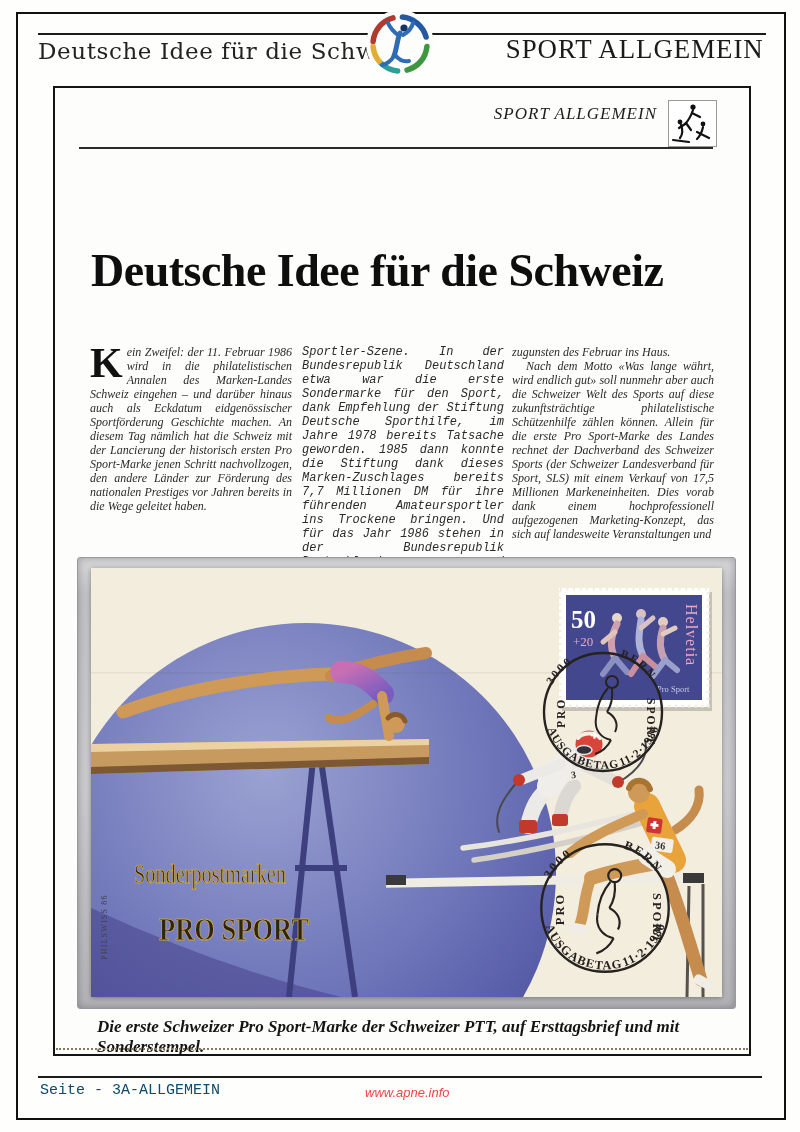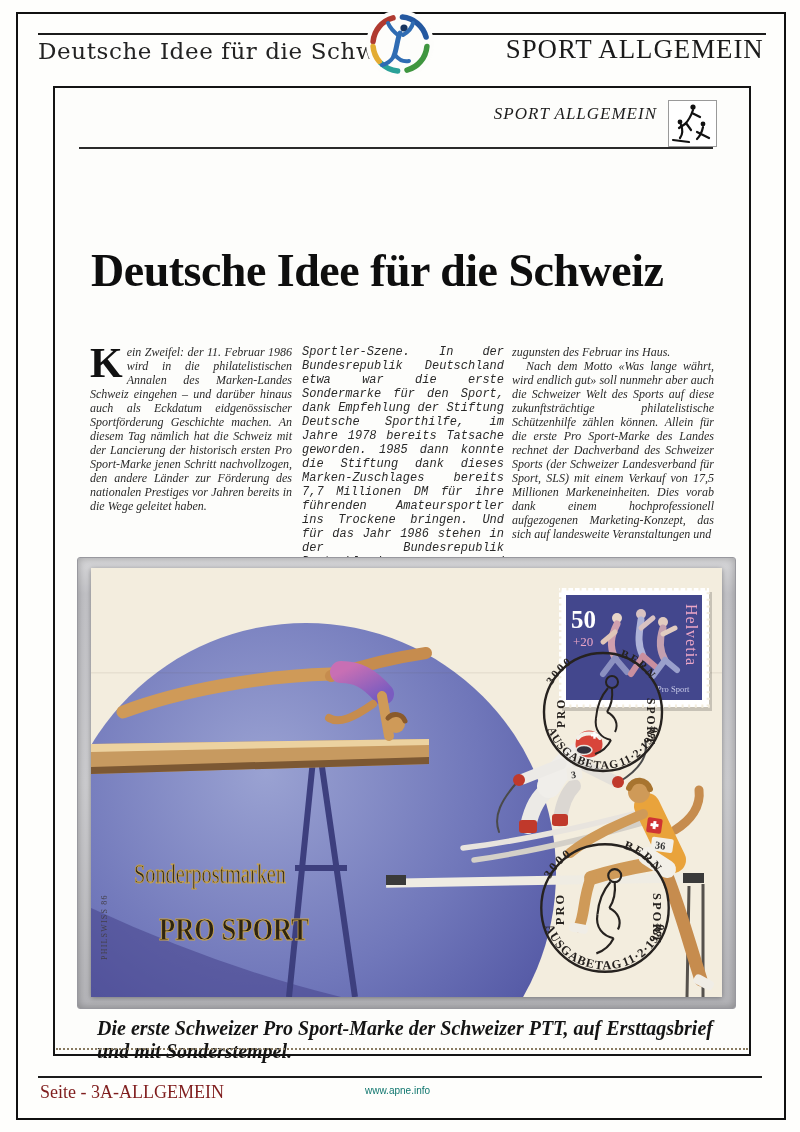--- a/index.html
+++ b/index.html
@@ -33,27 +33,27 @@
   .dropcap{float:left;font-style:normal;font-weight:bold;font-size:42px;line-height:32px;
         padding:2px 4px 0 0;color:#111;}
   
   .mount{position:absolute;left:22px;top:469px;width:657px;height:450px;border-radius:3px;
         background:linear-gradient(180deg,#d9d9db 0%,#c2c2c6 8%,#cccccf 50%,#b4b4b8 100%);
         border:1px solid #98989e;box-shadow:inset 0 0 8px rgba(0,0,0,.28);}
   .envelope{position:absolute;left:13px;top:10px;width:631px;height:429px;background:#f3edde;
         box-shadow:0 1px 5px rgba(0,0,0,.35);overflow:hidden;}
   .env-art{position:absolute;left:0;top:0;}
   
-  .caption{position:absolute;left:42px;top:929px;font-weight:bold;font-style:italic;font-size:20px;color:#141414;}
+  .caption{position:absolute;left:42px;top:929px;font-weight:bold;font-style:italic;font-size:17px;color:#141414;}
   .dotted{position:absolute;left:1px;right:1px;top:960px;border-top:2px dotted #87795f;}
   .ftr-rule{position:absolute;left:38px;width:724px;top:1076px;height:2px;background:#1c1c1c;}
-  .ftr-left{position:absolute;left:40px;top:1082px;font-family:Liberation Serif, serif;
-        font-size:18px;color:#7f1d1d;}
+  .ftr-left{position:absolute;left:40px;top:1082px;font-family:Liberation Mono, monospace;
+        font-size:15px;color:#0c4a6e;}
   .ftr-center{position:absolute;left:365px;top:1085px;font-family:"Liberation Sans",sans-serif;
-        font-size:10px;color:#0f766e;}
+        font-style:italic;font-size:13px;color:#ef4444;}
   text{font-family:"Liberation Serif",serif;}
   .pm-txt{font-size:11.5px;letter-spacing:2px;fill:#26221f;font-weight:bold;}
   .gold-s{fill:#2e2410;stroke:#c9a44c;stroke-width:0.9px;}
 </style>
 </head>
 <body>
 
 <div class="page">
   <div class="outer-border"></div>
 

